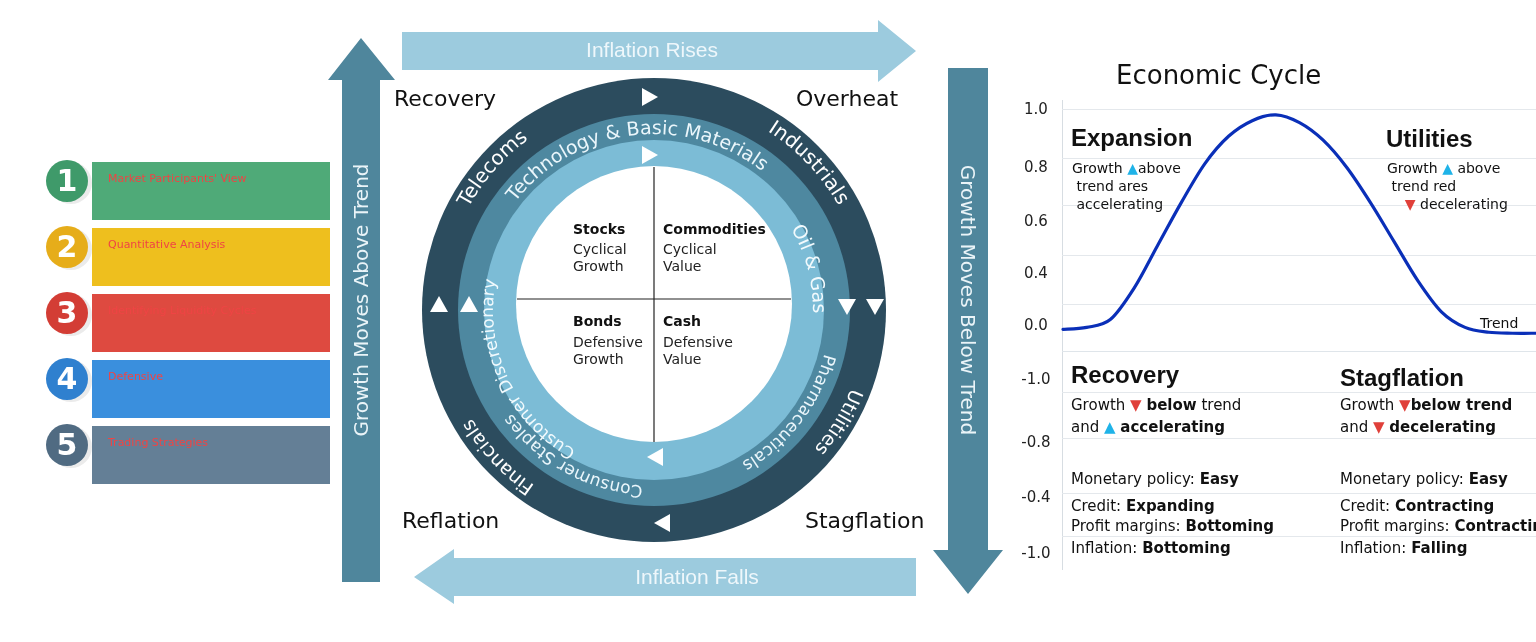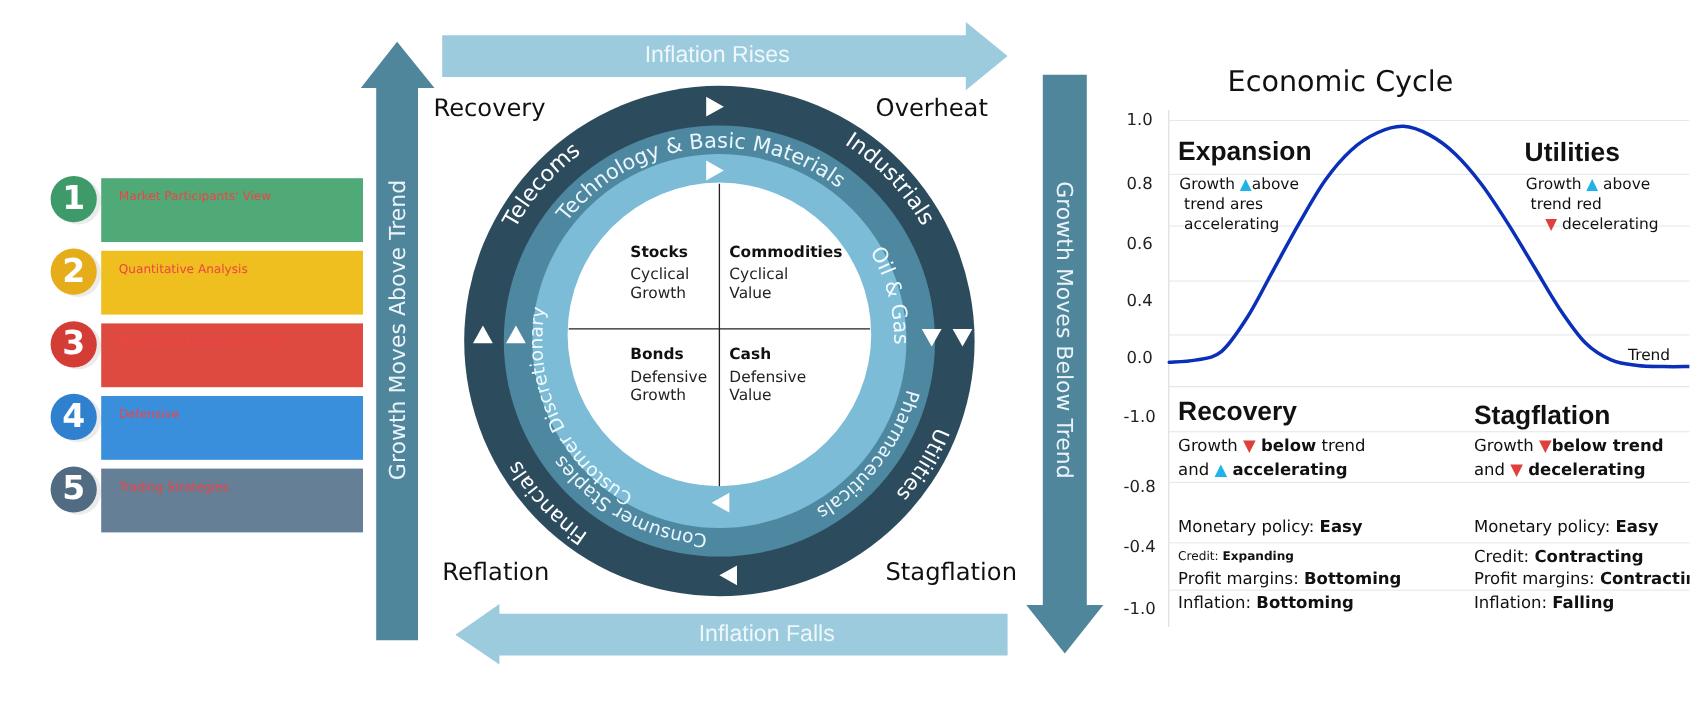--- a/index.html
+++ b/index.html
@@ -205,21 +205,21 @@
   <span class="down">▼</span>
   <b>below</b>
   <span>trend</span><br>
   <span>and</span>
   <span class="up">▲</span>
   <b>accelerating</b>
 </div>
 <div class="abs ctext" style="left:1071px;top:470px;font-size:15px;">
   <span>Monetary policy:</span> <b>Easy</b>
 </div>
-<div class="abs ctext" style="left:1071px;top:497px;font-size:11px;text-align:center;">
+<div class="abs ctext" style="left:1071px;top:497px;font-size:15px;text-align:center;">
   <span>Credit:</span> <b>Expanding</b>
 </div>
 <div class="abs ctext" style="left:1071px;top:517px;font-size:15px;">
   <span>Profit margins:</span> <b>Bottoming</b>
 </div>
 <div class="abs ctext" style="left:1071px;top:539px;font-size:15px;">
   <span>Inflation:</span> <b>Bottoming</b>
 </div>
 
 <div class="abs chead" style="left:1340px;top:364px;">Stagflation</div>

